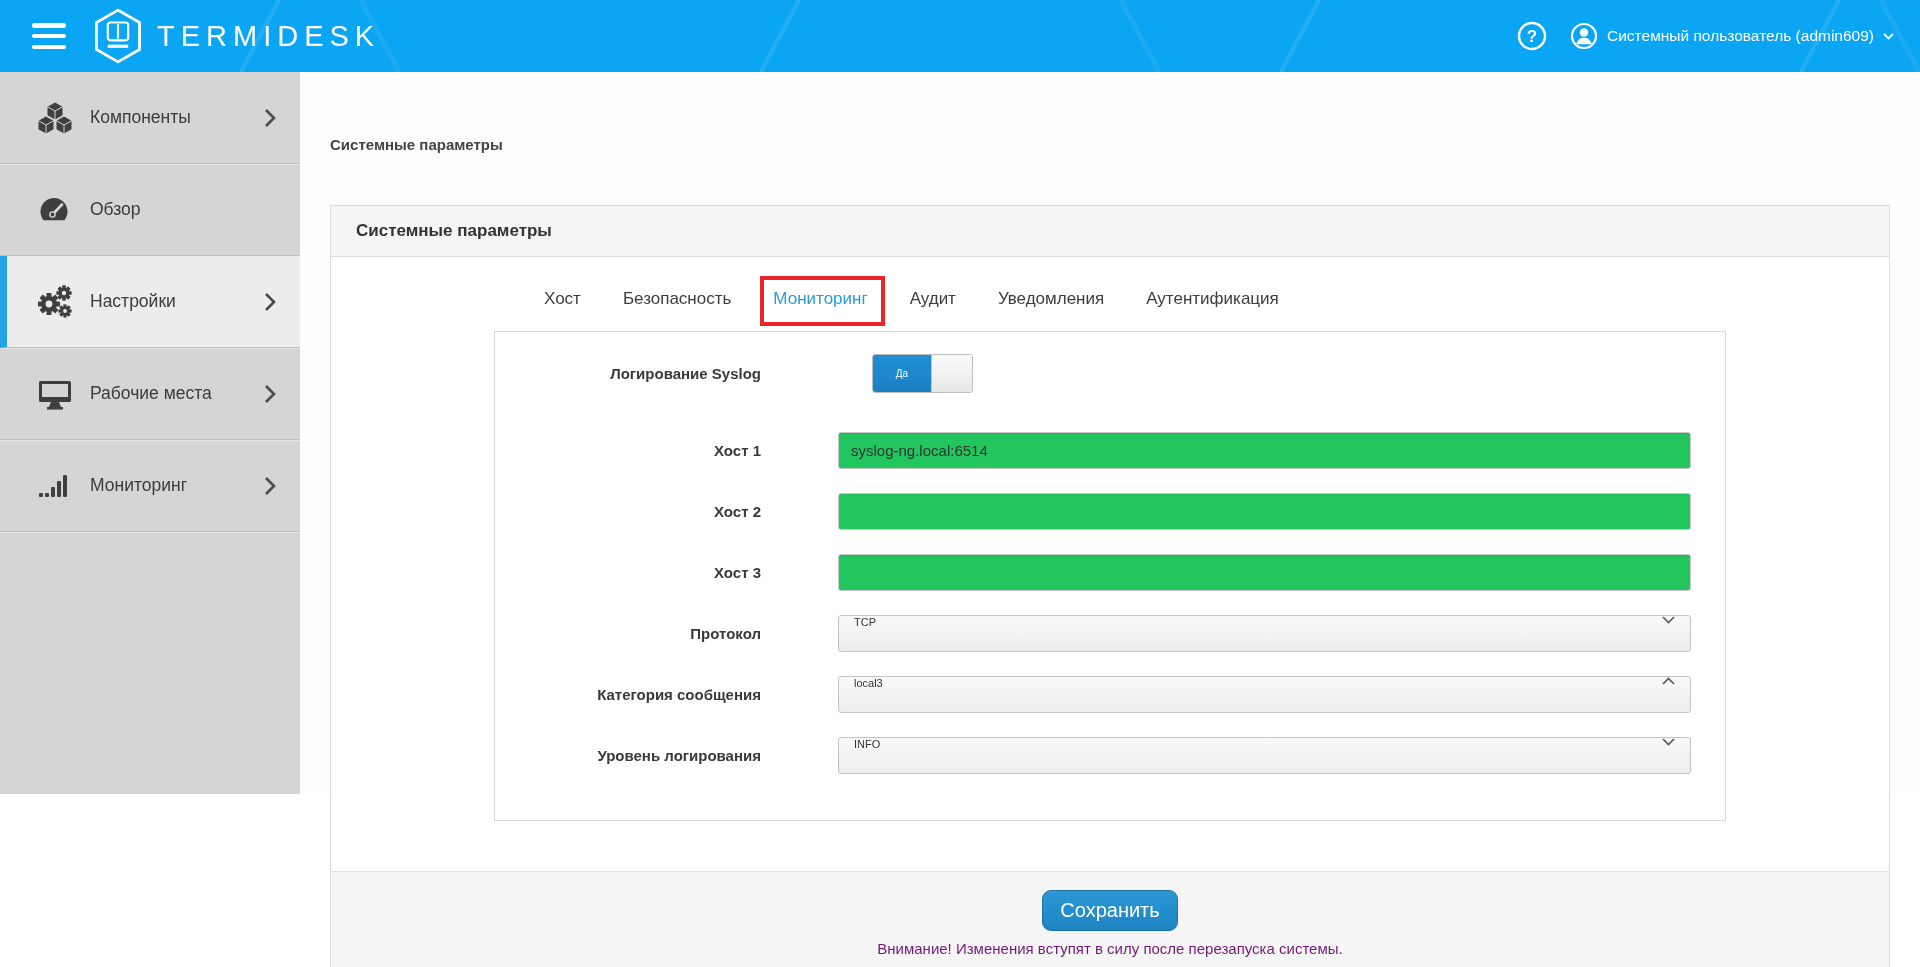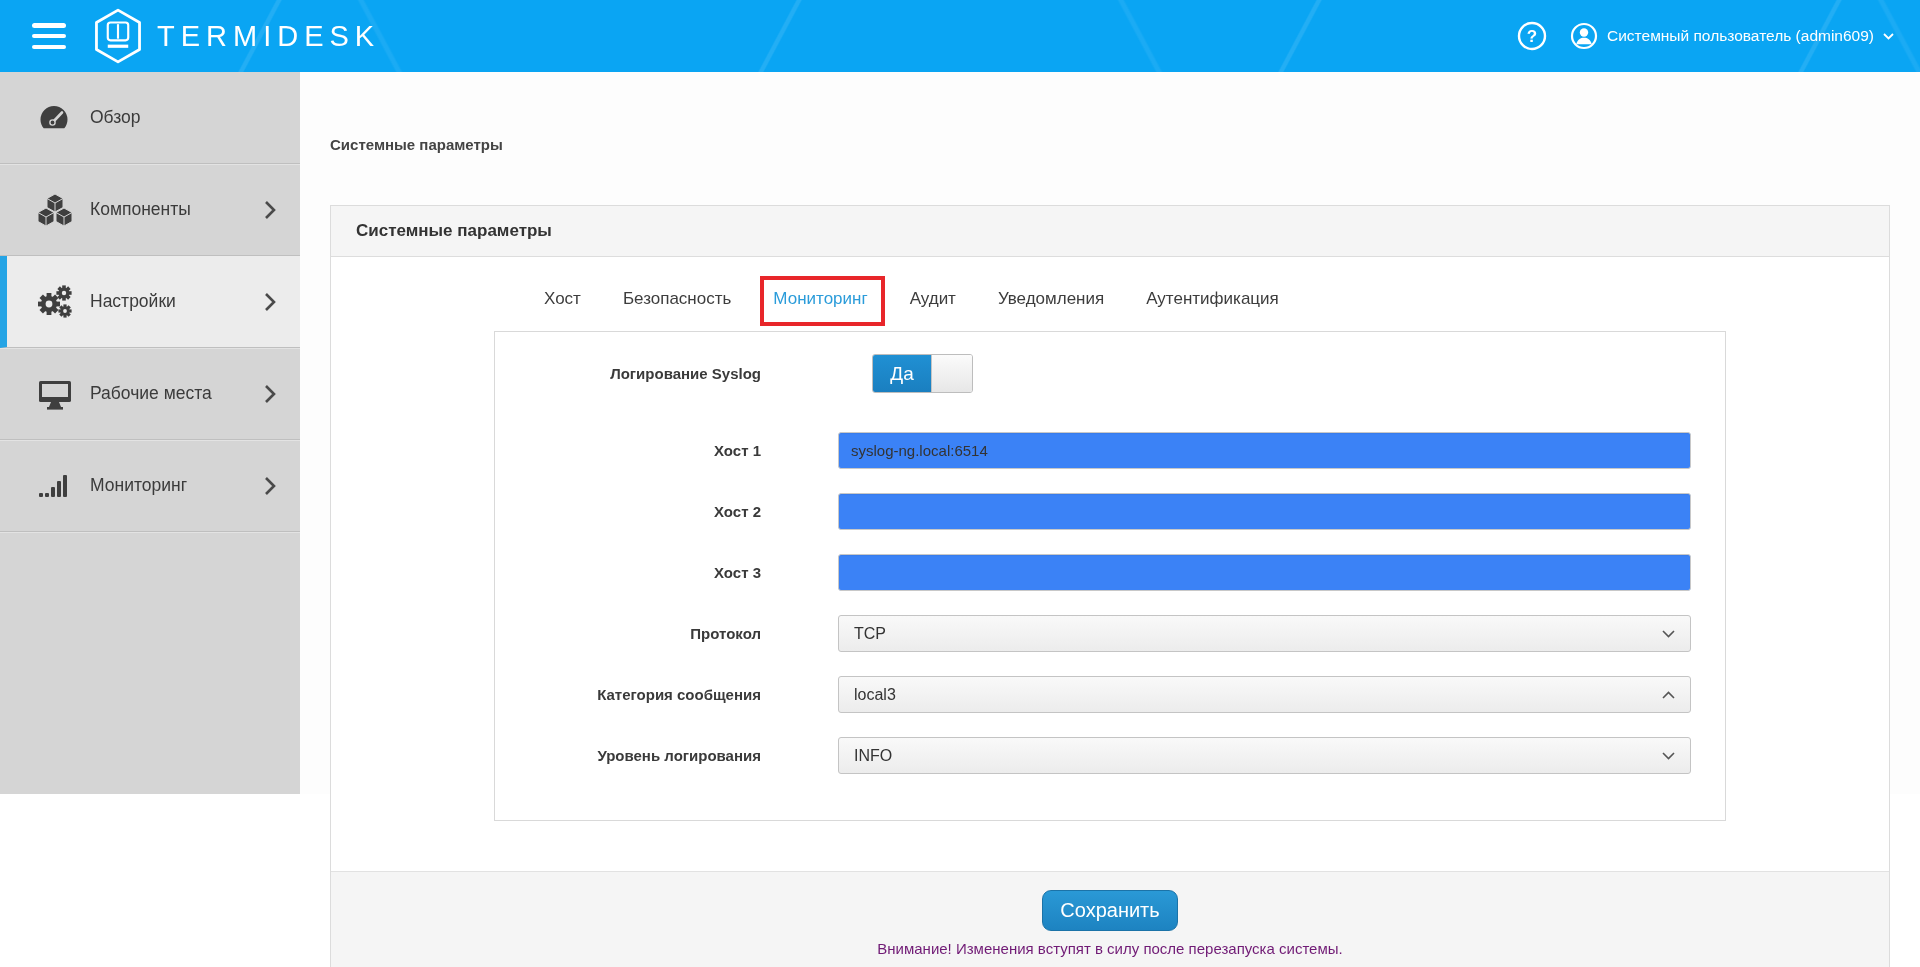--- a/index.html
+++ b/index.html
@@ -55,32 +55,32 @@
 
   .form-panel { border:1px solid #d9d9d9; margin-top:10px; padding:22px 0 30px; background:#fff; }
   .form-row { display:flex; align-items:center; margin-bottom:24px; }
   .form-row.toggle-row { margin-bottom:39px;gap:34px; }
   .form-row:last-child { margin-bottom:16px; }
   .form-label { width:266px; text-align:right; font-size:15px; font-weight:600; color:#3a3a3a; white-space:nowrap; }
   .control { margin-left:77px; width:853px; }
 
   .text-input {
     width:100%; height:37px; border:1px solid #c8c8c8; border-radius:3px; padding:0 12px;
-    font-size:15px; color:#333; font-family:inherit; box-shadow:inset 0 1px 1px rgba(0,0,0,.05); background:#3b82f6;
+    font-size:15px; color:#333; font-family:inherit; box-shadow:inset 0 1px 1px rgba(0,0,0,.05); background:#22c55e;
   }
 
   .select {
     height:37px; border:1px solid #c4c4c4; border-radius:3px;
     background:linear-gradient(#f9f9f9,#ececec);
-    display:flex; align-items:center; justify-content:space-between;
-    padding:0 15px; font-size:16px; color:#333; cursor:pointer;
+    display:flex; justify-content:space-between;
+    padding:0 15px; font-size:11px; color:#333; cursor:pointer;
   }
 
   .toggle { width:101px; height:39px; border:1px solid #bdbdbd; border-radius:3px; display:flex; overflow:hidden; cursor:pointer; }
-  .toggle-on { width:58px; background:linear-gradient(#2090d3,#1a7fc0); color:#fff; display:flex; align-items:center; justify-content:center; font-size:19px; }
+  .toggle-on { width:58px; background:linear-gradient(#2090d3,#1a7fc0); color:#fff; display:flex; align-items:center; justify-content:center; font-size:10px; }
   .toggle-off { flex:1; background:linear-gradient(#fbfbfb,#e7e7e7); border-left:1px solid #c4c4c4; }
 
   .card-footer { margin-top:50px; background:#f5f5f5; border-top:1px solid #e2e2e2; text-align:center; padding:18px 0 17px; }
   .save-btn {
     background:linear-gradient(#2a99d6,#1d83c1); border:1px solid #1b73a8; color:#fff;
     font-size:20px; font-family:inherit; padding:8px 17px; border-radius:9px; cursor:pointer;
   }
   .warning { margin-top:9px; font-size:15px; color:#701a75; }
 </style>
 </head>
@@ -131,51 +131,51 @@
       </div>
     </div>
   </header>
 
   <div class="app">
 
     <nav class="sidebar">
 
       <div class="side-item">
         <span class="side-icon">
-          <svg width="36" height="36" viewBox="0 0 36 36">
-            <path d="M18 6 A13.5 13.5 0 0 0 4.5 19.5 c0 3.4 1.2 6.4 3.2 8.8 h20.6 c2-2.4 3.2-5.4 3.2-8.8 A13.5 13.5 0 0 0 18 6 z" fill="#3f3f3f"></path>
-            <line x1="17" y1="22" x2="26" y2="12.5" stroke="#d5d5d5" stroke-width="2.6" stroke-linecap="round"></line>
-            <circle cx="16.5" cy="22.5" r="2.6" fill="#3f3f3f" stroke="#d5d5d5" stroke-width="1.4"></circle>
-          </svg>
-        </span>
-        <span class="side-label">Обзор</span>
-      </div>
-
-      <div class="side-item">
-        <span class="side-icon">
           <svg width="38" height="36" viewBox="0 0 38 36">
             <g stroke="#d5d5d5" stroke-width="1">
               <polygon points="19,2 27,6.5 27,15.5 19,20 11,15.5 11,6.5" fill="#3f3f3f"></polygon>
               <polyline points="11,6.5 19,11 27,6.5" fill="none"></polyline>
                 <line x1="19" y1="11" x2="19" y2="20"></line>
               <polygon points="10,16 18,20.5 18,29.5 10,34 2,29.5 2,20.5" fill="#3f3f3f"></polygon>
               <polyline points="2,20.5 10,25 18,20.5" fill="none"></polyline>
                 <line x1="10" y1="25" x2="10" y2="34"></line>
               <polygon points="28,16 36,20.5 36,29.5 28,34 20,29.5 20,20.5" fill="#3f3f3f"></polygon>
               <polyline points="20,20.5 28,25 36,20.5" fill="none"></polyline>
                 <line x1="28" y1="25" x2="28" y2="34"></line>
             </g>
           </svg>
         </span>
         <span class="side-label">Компоненты</span>
         <span class="side-chevron">
           <svg width="12" height="20" viewBox="0 0 12 20">
               <polyline points="2,2 10,10 2,18" stroke="#4a4a4a" stroke-width="2.6" fill="none"></polyline>
             </svg>
         </span>
+      </div>
+
+      <div class="side-item">
+        <span class="side-icon">
+          <svg width="36" height="36" viewBox="0 0 36 36">
+            <path d="M18 6 A13.5 13.5 0 0 0 4.5 19.5 c0 3.4 1.2 6.4 3.2 8.8 h20.6 c2-2.4 3.2-5.4 3.2-8.8 A13.5 13.5 0 0 0 18 6 z" fill="#3f3f3f"></path>
+            <line x1="17" y1="22" x2="26" y2="12.5" stroke="#d5d5d5" stroke-width="2.6" stroke-linecap="round"></line>
+            <circle cx="16.5" cy="22.5" r="2.6" fill="#3f3f3f" stroke="#d5d5d5" stroke-width="1.4"></circle>
+          </svg>
+        </span>
+        <span class="side-label">Обзор</span>
       </div>
 
       <div class="side-item active">
         <span class="side-icon">
           <svg width="38" height="36" viewBox="0 0 38 36">
             <g fill="#3f3f3f">
               <g transform="translate(13,20)">
                 <rect x="-2.4" y="-11" width="4.8" height="22"></rect>
                 <rect x="-2.4" y="-11" width="4.8" height="22" transform="rotate(45)"></rect>
                 <rect x="-2.4" y="-11" width="4.8" height="22" transform="rotate(90)"></rect>

